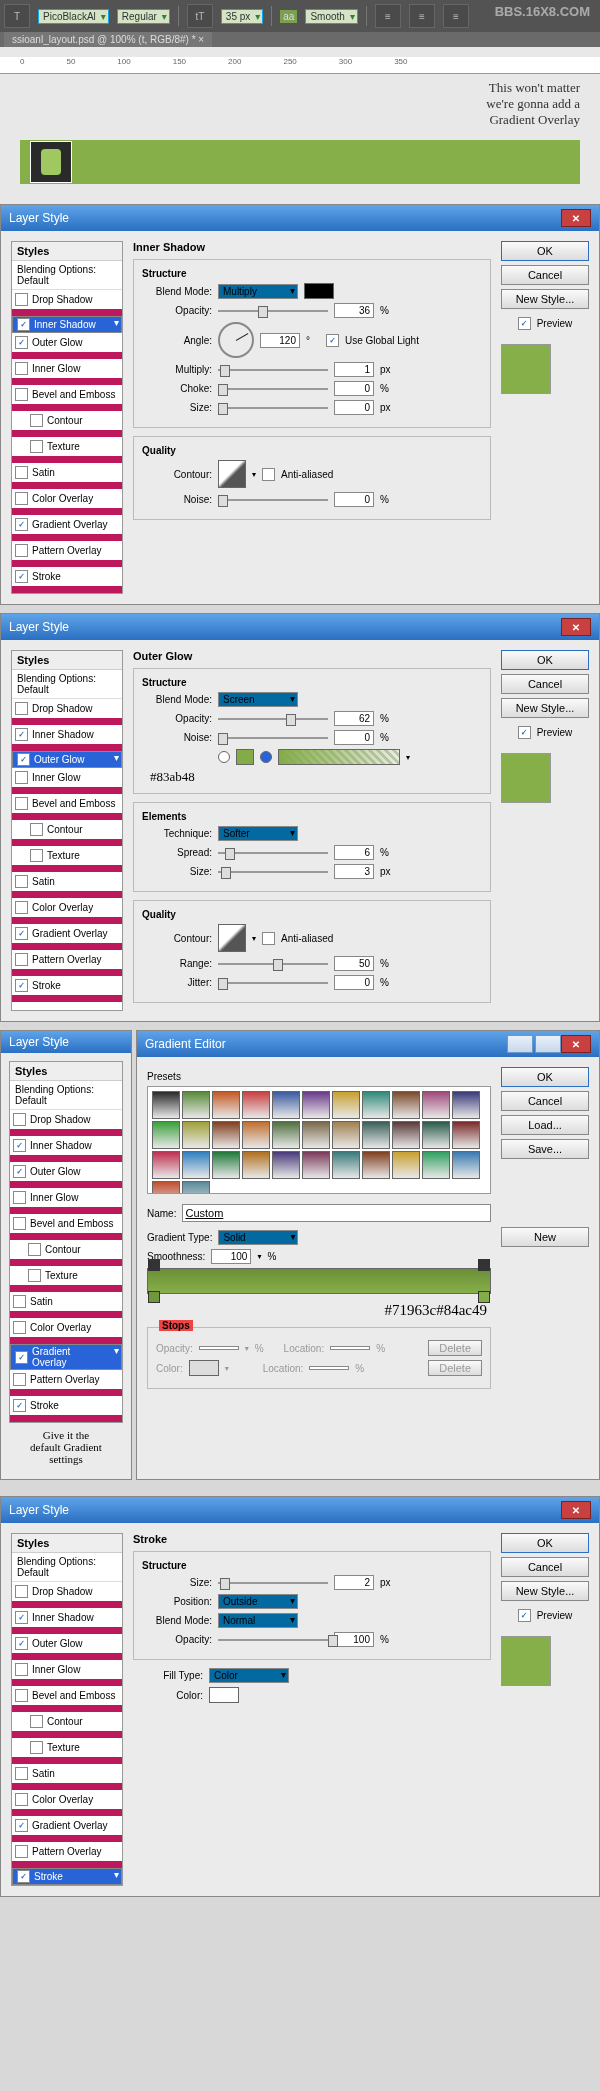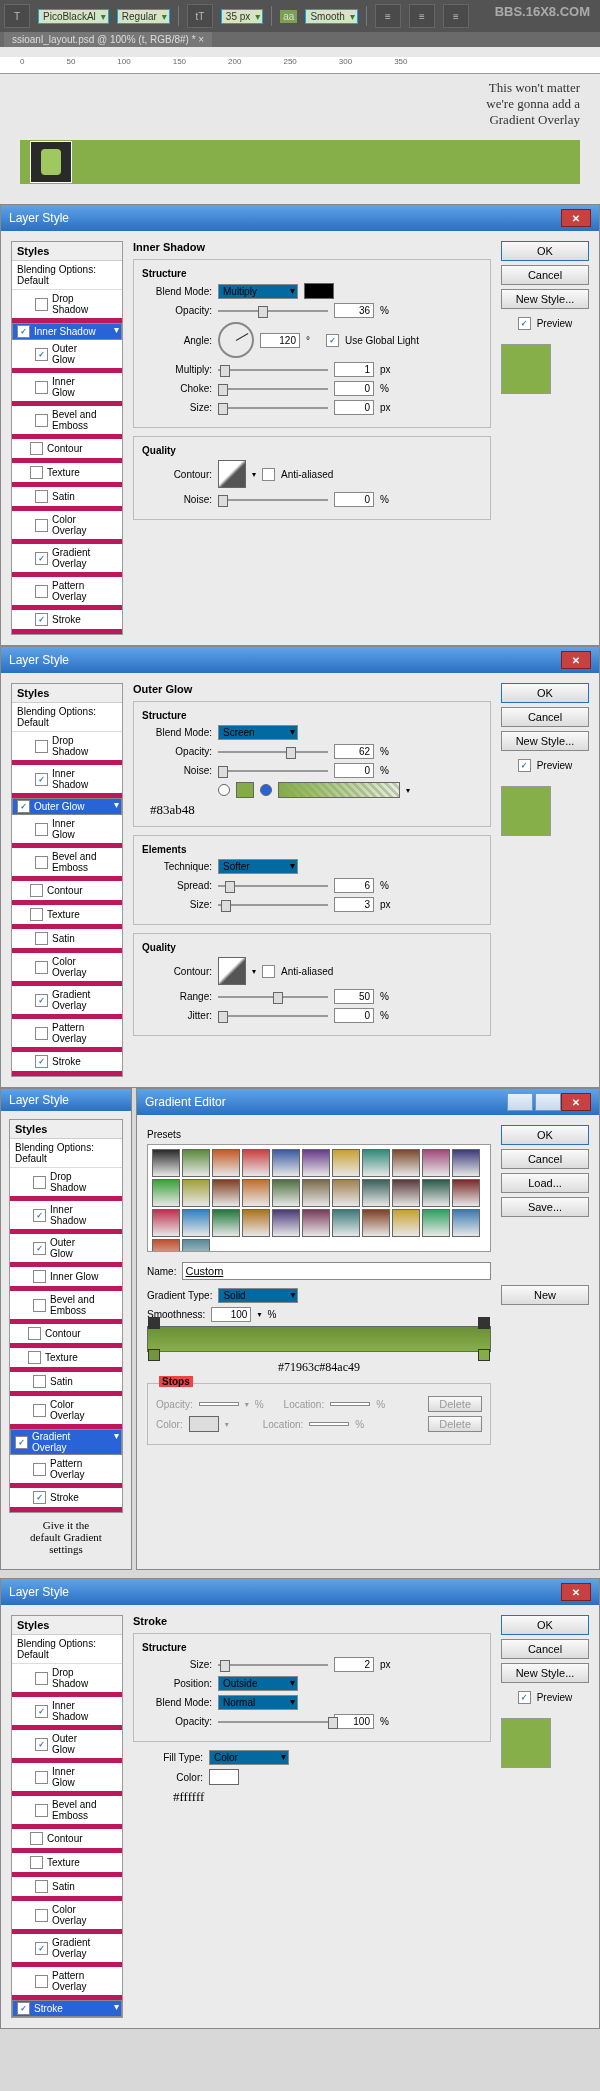--- a/index.html
+++ b/index.html
@@ -1,24 +1,24 @@
 <!DOCTYPE html>
 <html><head>
 <meta charset="utf-8">
 <style>
 body{margin:0;background:#d8d8d8;font-family:Tahoma,Arial,sans-serif;font-size:11px;color:#000;width:600px}
-.panel{background:#ebebeb;border:1px solid #888;}
+.panel{background:#ebebeb;border:1px solid #888;margin-bottom:8px}
 .titlebar{background:linear-gradient(#5fa4e8,#2a6fc2);color:#fff;padding:4px 8px;display:flex;justify-content:space-between;align-items:center;font-size:12px}
 .titlebar .close{width:28px;height:16px;background:#c94040;border:1px solid #7a2020;display:flex;align-items:center;justify-content:center;color:#fff;font-size:10px;font-weight:bold}
 .titlebar .wbtn{width:24px;height:16px;background:linear-gradient(#e8f0fa,#c8d8ec);border:1px solid #6a9acc;margin-left:2px}
 .body{display:flex;padding:10px;gap:10px}
 .styles-list{width:110px;border:1px solid #999;background:#fff;padding:0}
 .styles-hd{background:#eee;padding:3px 5px;font-weight:bold;border-bottom:1px solid #ccc}
 .blend-opt{padding:3px 5px;border-bottom:1px solid #ddd;font-size:10px}
-.style-item{padding:3px 23px;border-bottom:5px solid #be185d;display:flex;align-items:center;gap:4px;font-size:10px}
+.style-item{padding:3px 3px;border-bottom:7px solid #be185d;display:flex;align-items:center;gap:4px;font-size:10px}
 .style-item.sel{background:#2863d8;color:#fff}
 .cb{width:11px;height:11px;border:1px solid #888;background:#fff;display:inline-flex;align-items:center;justify-content:center;font-size:8px;color:#2a6fc2;flex-shrink:0}
 .cb.chk::after{content:"✓";font-weight:bold}
 .indent{padding-left:18px}
 .mid{flex:1}
 .grp{border:1px solid #bbb;padding:8px;margin-bottom:8px;position:relative}
 .grp-title{font-weight:bold;position:absolute;top:-8px;left:11px;background:#ef4444;padding:0 3px;font-size:10px}
 .sub-title{font-weight:bold;font-size:10px;margin-bottom:4px}
 .row{display:flex;align-items:center;gap:6px;margin:4px 0;font-size:10px}
 .row .lbl{width:70px;text-align:right}
@@ -45,21 +45,21 @@
 .ruler{height:16px;background:#fff;border-bottom:1px solid #999;font-size:8px;color:#666;padding-left:20px;display:flex;gap:42px}
 .annot{text-align:right;padding:6px 20px;font-family:'Comic Sans MS',cursive;font-size:13px;color:#333}
 .greenbar{height:44px;background:#87af49;margin:6px 20px 10px;display:flex;align-items:center}
 .logo{width:40px;height:40px;background:#2a2a2a;margin-left:10px;border:1px solid #fff;display:flex;align-items:center;justify-content:center}
 .logo-g{width:20px;height:26px;background:#a0c860;border-radius:4px}
 .watermark{position:absolute;right:10px;top:4px;color:#fff;font-size:13px;opacity:.5;font-weight:bold}
 .top-wrap{position:relative}
 .grad-bar{height:24px;background:linear-gradient(#6a8f37,#87af49);border:1px solid #666;position:relative;margin:4px 0}
 .stop{position:absolute;bottom:-10px;width:10px;height:10px;background:#ddd;border:1px solid #333}
 .stop.top{top:-10px;bottom:auto}
-.hex-annot{font-family:'Comic Sans MS',cursive;font-size:12px;display:flex;justify-content:center;margin:8px 4px}
+.hex-annot{font-family:'Comic Sans MS',cursive;font-size:15px;display:flex;justify-content:flex-end;margin:8px 4px}
 .presets{border:1px solid #999;background:#fff;padding:4px;display:flex;flex-wrap:wrap;gap:2px;height:98px;overflow:hidden}
 .psw{width:26px;height:26px;border:1px solid #666}
 .note{font-family:'Comic Sans MS',cursive;font-size:11px;text-align:center;padding:6px}
 .tool-icon{width:24px;height:22px;background:#4a4a4a;border:1px solid #666;display:flex;align-items:center;justify-content:center;color:#bbb;font-size:10px}
 .divider{width:1px;height:20px;background:#777}
 .glow-grad{flex:1;max-width:120px;height:14px;background:linear-gradient(to right,#83ab48,rgba(131,171,72,.2)),linear-gradient(45deg,#ccc 25%,#fff 25%,#fff 50%,#ccc 50%,#ccc 75%,#fff 75%);background-size:100% 100%,8px 8px;border:1px solid #666}
 </style>
 </head>
 <body>
 
@@ -661,21 +661,20 @@
           </div>
   </div>
   <div class="row">
           <span class="lbl">Fill Type:</span>
           <span class="sel">Color</span>
         </div>
   <div class="row">
           <span class="lbl">Color:</span>
           <span class="swatch" style="background:#fff"></span>
         </div>
-  <div style="font-family:'Comic Sans MS';font-size:13px;margin-left:40px">#ffffff</div>
 </div>
 <div class="rbtns">
   <div class="btn pri">OK</div>
   <div class="btn">Cancel</div>
   <div class="btn">New Style...</div>
   <div class="row" style="justify-content:center">
           <span class="cb chk"></span>
           <span>Preview</span>
         </div>
   <div class="preview-sw"></div>

